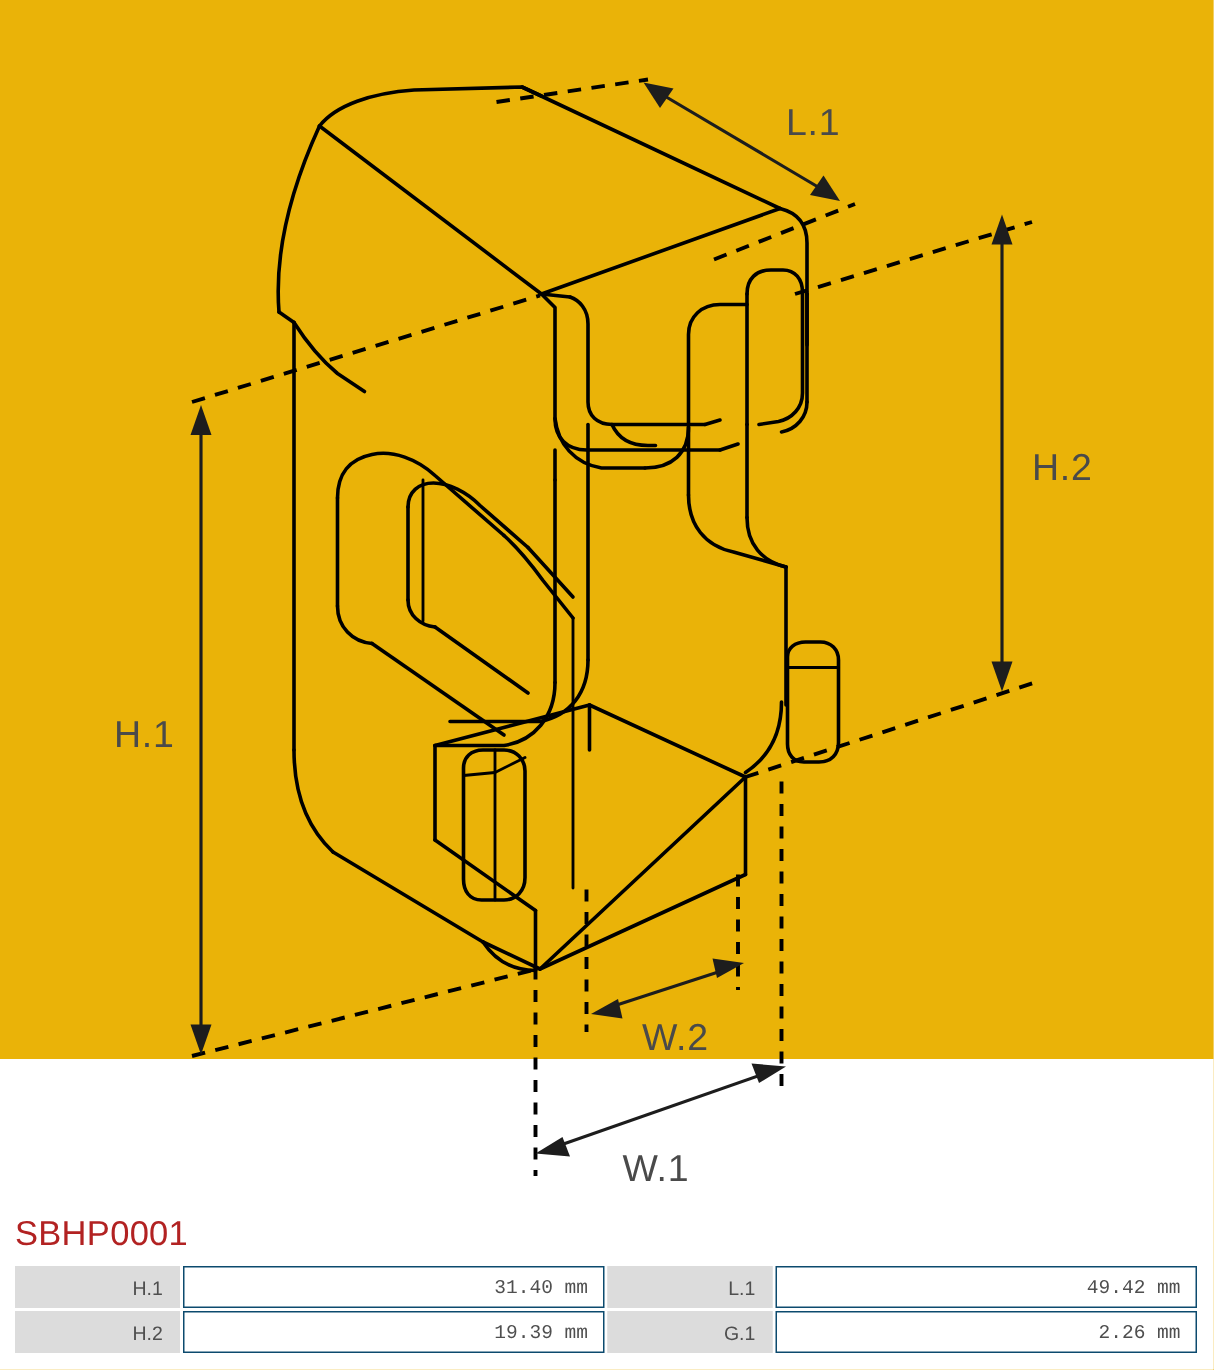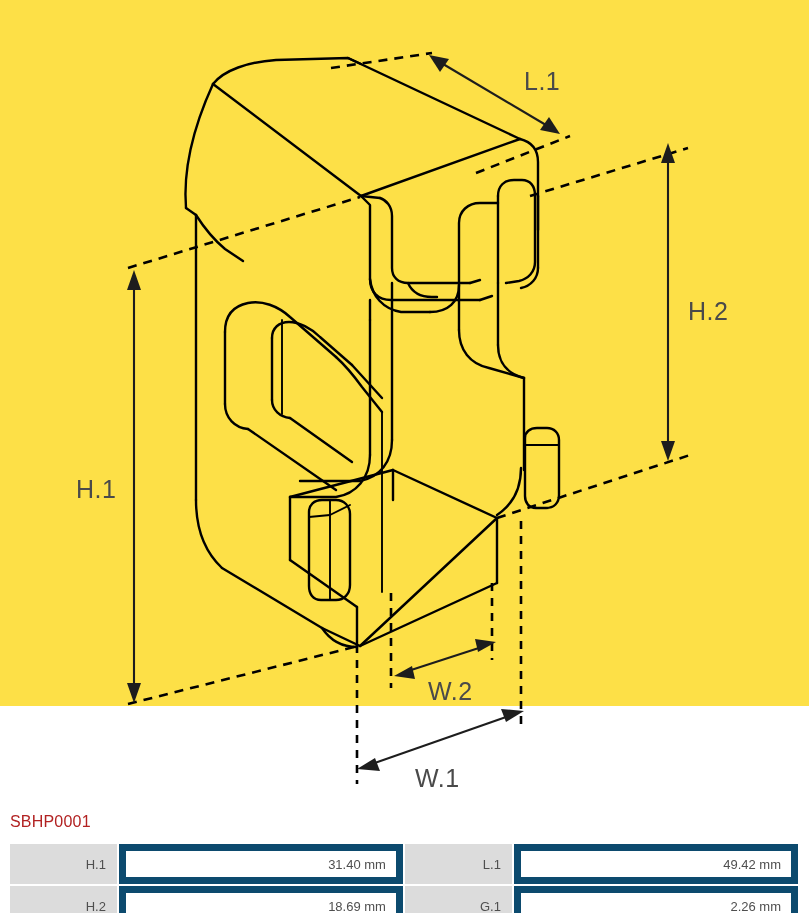--- a/index.html
+++ b/index.html
@@ -11,21 +11,21 @@
     width: 809px;
     height: 913px;
     font-family: "Liberation Sans", sans-serif;
     color: #3a3a3a;
     overflow: hidden;
   }
   #page {
     position: relative;
     width: 809px;
     height: 706px;
-    background: #fde047;
+    background: #eab308;
   }
   
   #drawing-area {
     position: absolute;
     left: 0;
     top: 0;
     width: 809px;
     height: 800px;
   }
   #drawing-area svg {
@@ -72,21 +72,21 @@
     font-family: "Liberation Sans", sans-serif;
     font-size: 25px;
     fill: #4a4a4a;
     letter-spacing: 0.5px;
   }
   
   #part-number {
     position: absolute;
     left: 10px;
     top: 810px;
-    font-size: 16px;
+    font-size: 23px;
     font-weight: 400;
     color: #b22222;
     letter-spacing: 0.2px;
     line-height: 24px;
   }
   
   #spec-table {
     position: absolute;
     left: 8px;
     top: 842px;
@@ -105,22 +105,23 @@
     background: #ffffff;
   }
   #spec-table td.key-cell {
     background: #dcdcdc;
     border: 1px solid #dcdcdc;
     width: 92px;
     color: #4f4f4f;
   }
   #spec-table td.val-cell {
     background: #ffffff;
-    border: 7px solid #0c4a6e;
+    border: 1px solid #0c4a6e;
     width: 274px;
+    font-family: Liberation Mono, monospace;
   }
 </style>
 </head>
 <body>
 
 <div id="page">
 
   <div id="drawing-area">
     <svg width="809" height="800" viewBox="0 0 809 800" xmlns="http://www.w3.org/2000/svg">
 
@@ -339,20 +340,20 @@
   <table id="spec-table">
     <tbody>
       <tr>
         <td class="key-cell">H.1</td>
         <td class="val-cell">31.40 mm</td>
         <td class="key-cell">L.1</td>
         <td class="val-cell">49.42 mm</td>
       </tr>
       <tr>
         <td class="key-cell">H.2</td>
-        <td class="val-cell">18.69 mm</td>
+        <td class="val-cell">19.39 mm</td>
         <td class="key-cell">G.1</td>
         <td class="val-cell">2.26 mm</td>
       </tr>
     </tbody>
   </table>
 
 </div>
 
 </body></html>

